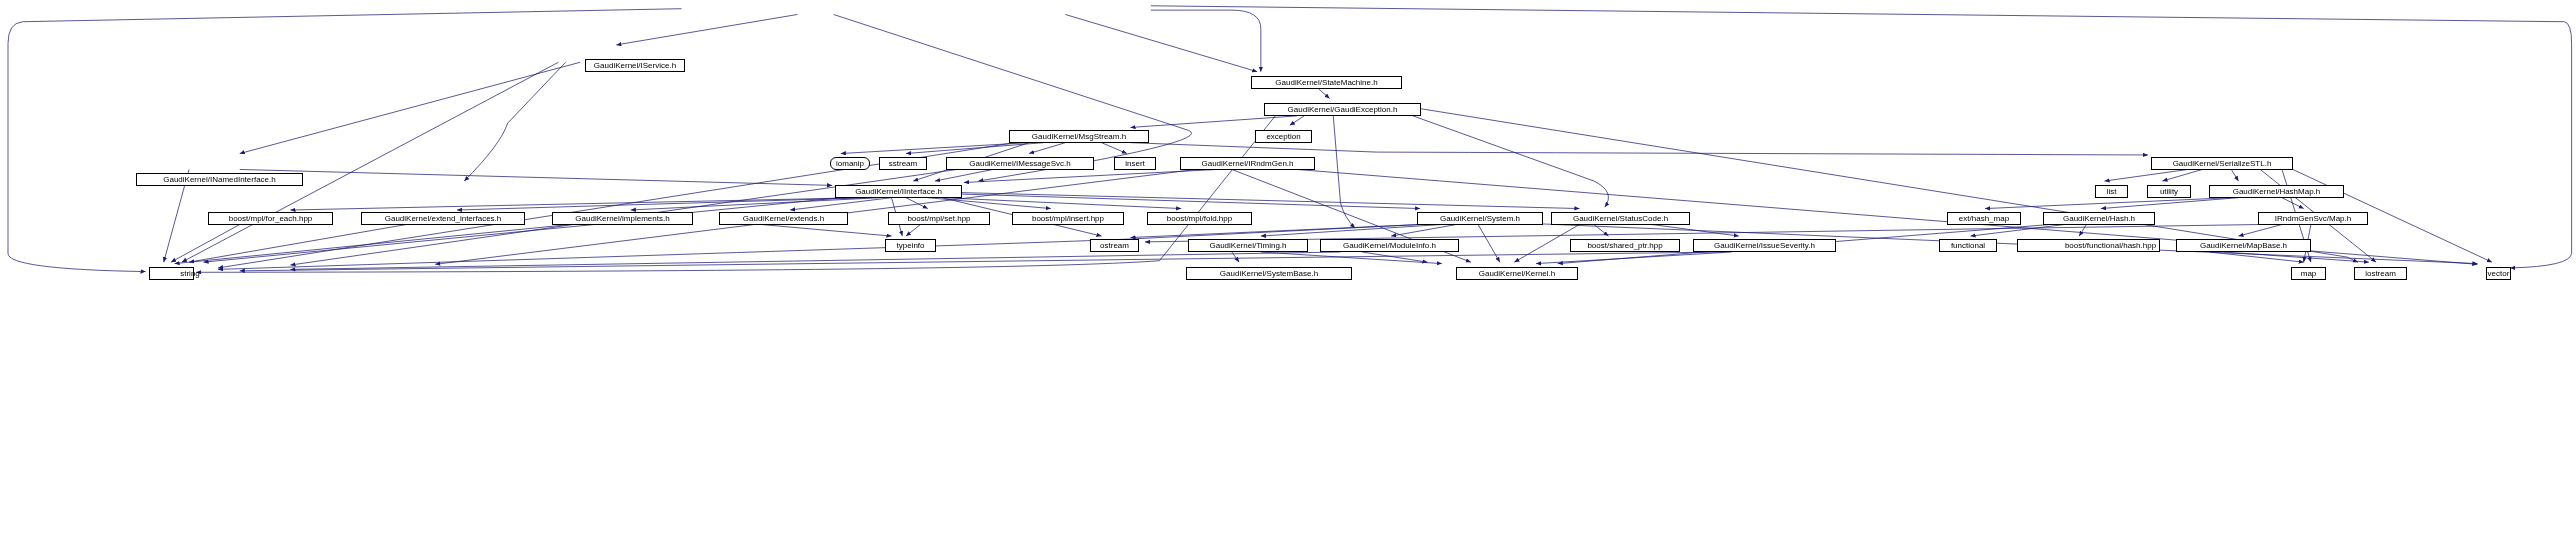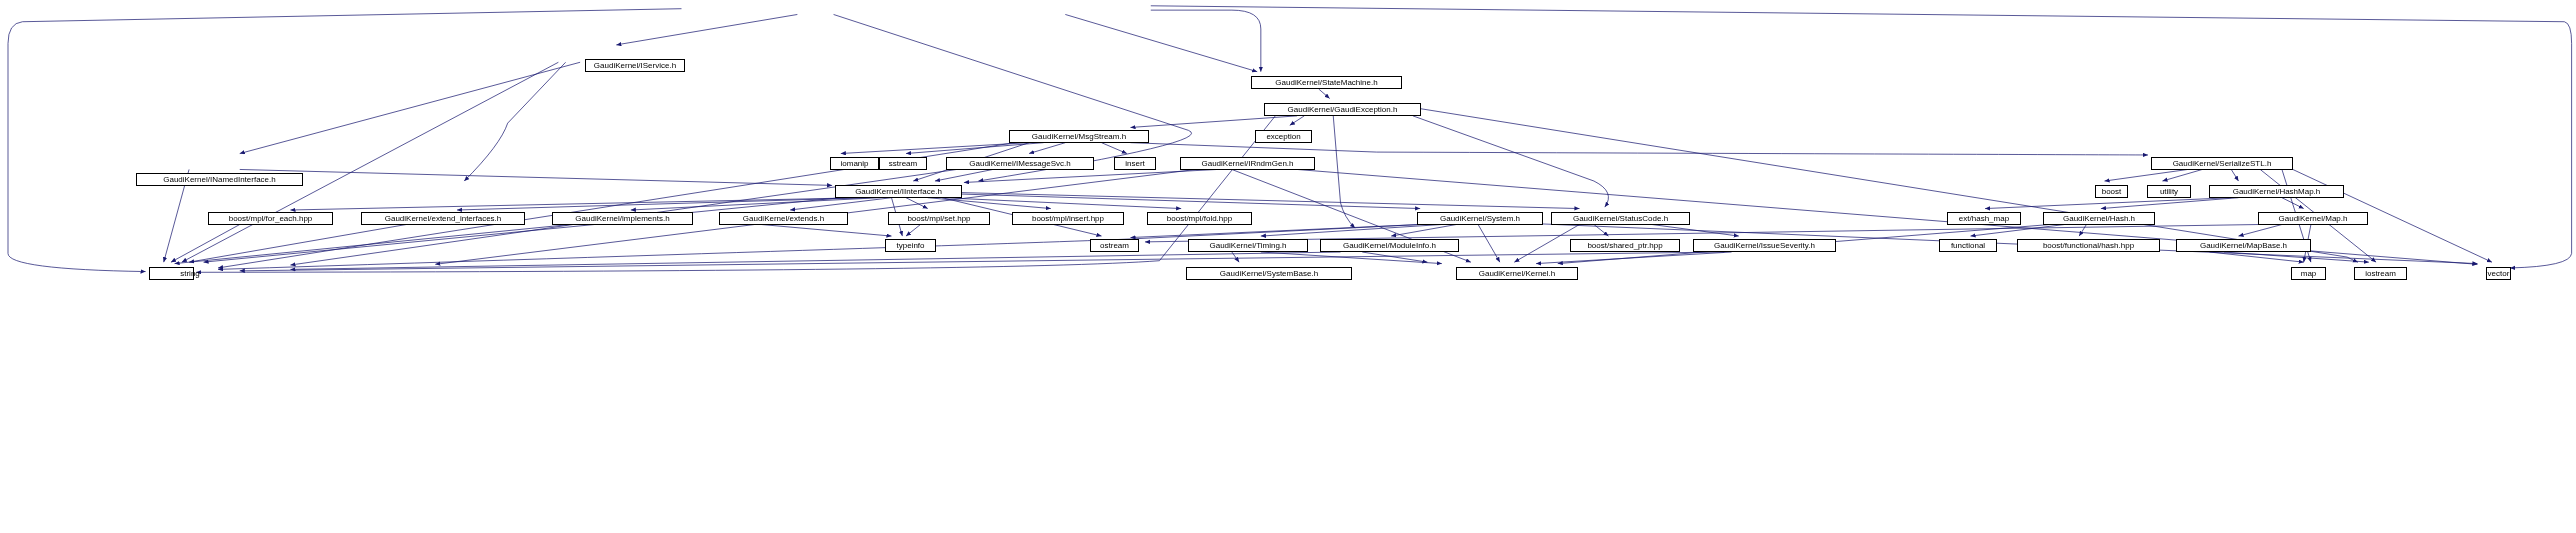--- a/index.html
+++ b/index.html
@@ -167,21 +167,21 @@
     </div>
   <div class="node" style="left:1009px; top:130px; width:140px;">
       <span>GaudiKernel/MsgStream.h</span>
     </div>
   <div class="node" style="left:1255px; top:130px; width:57px;">
       <span>exception</span>
     </div>
   <div class="node" style="left:136px; top:157px; width:167px;margin-top:16px;">
       <span>GaudiKernel/INamedInterface.h</span>
     </div>
-  <div class="node" style="left:830px; top:157px; width:49px;">
+  <div class="node" style="left:830px; top:157px; width:40px;border-radius:6px;">
       <span>iomanip</span>
     </div>
   <div class="node" style="left:879px; top:157px; width:48px;">
       <span>sstream</span>
     </div>
   <div class="node" style="left:946px; top:157px; width:148px;">
       <span>GaudiKernel/IMessageSvc.h</span>
     </div>
   <div class="node" style="left:1114px; top:157px; width:42px;">
       <span>insert</span>
@@ -189,21 +189,21 @@
   <div class="node" style="left:1180px; top:157px; width:135px;">
       <span>GaudiKernel/IRndmGen.h</span>
     </div>
   <div class="node" style="left:2151px; top:157px; width:142px;">
       <span>GaudiKernel/SerializeSTL.h</span>
     </div>
   <div class="node" style="left:835px; top:185px; width:127px;">
       <span>GaudiKernel/IInterface.h</span>
     </div>
   <div class="node" style="left:2095px; top:185px; width:33px;">
-      <span>boost</span>
+      <span>list</span>
     </div>
   <div class="node" style="left:2147px; top:185px; width:44px;">
       <span>utility</span>
     </div>
   <div class="node" style="left:2209px; top:185px; width:135px;">
       <span>GaudiKernel/HashMap.h</span>
     </div>
   <div class="node" style="left:208px; top:212px; width:125px;">
       <span>boost/mpl/for_each.hpp</span>
     </div>
@@ -231,21 +231,21 @@
   <div class="node" style="left:1551px; top:212px; width:139px;">
       <span>GaudiKernel/StatusCode.h</span>
     </div>
   <div class="node" style="left:1947px; top:212px; width:74px;">
       <span>ext/hash_map</span>
     </div>
   <div class="node" style="left:2043px; top:212px; width:112px;">
       <span>GaudiKernel/Hash.h</span>
     </div>
   <div class="node" style="left:2258px; top:212px; width:110px;">
-      <span>GaudiKernel/Map.h</span>
+      <span>IRndmGenSvc/Map.h</span>
     </div>
   <div class="node" style="left:885px; top:239px; width:51px;">
       <span>typeinfo</span>
     </div>
   <div class="node" style="left:1090px; top:239px; width:49px;">
       <span>ostream</span>
     </div>
   <div class="node" style="left:1188px; top:239px; width:120px;">
       <span>GaudiKernel/Timing.h</span>
     </div>
@@ -254,21 +254,21 @@
     </div>
   <div class="node" style="left:1570px; top:239px; width:110px;">
       <span>boost/shared_ptr.hpp</span>
     </div>
   <div class="node" style="left:1693px; top:239px; width:143px;">
       <span>GaudiKernel/IssueSeverity.h</span>
     </div>
   <div class="node" style="left:1939px; top:239px; width:58px;">
       <span>functional</span>
     </div>
-  <div class="node" style="left:2017px; top:239px; width:143px;">
+  <div class="node" style="left:2017px; top:239px; width:143px;justify-content:flex-end;">
       <span>boost/functional/hash.hpp</span>
     </div>
   <div class="node" style="left:2176px; top:239px; width:135px;">
       <span>GaudiKernel/MapBase.h</span>
     </div>
   <div class="node" style="left:149px; top:267px; width:44px;padding-left:40px;">
       <span>string</span>
     </div>
   <div class="node" style="left:1186px; top:267px; width:166px;">
       <span>GaudiKernel/SystemBase.h</span>

